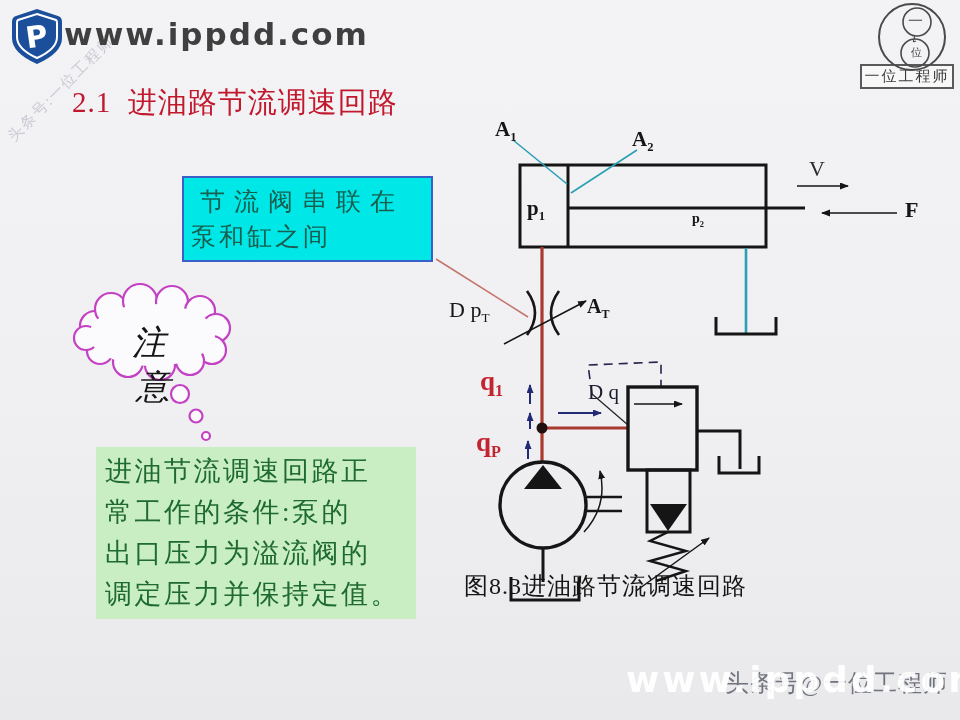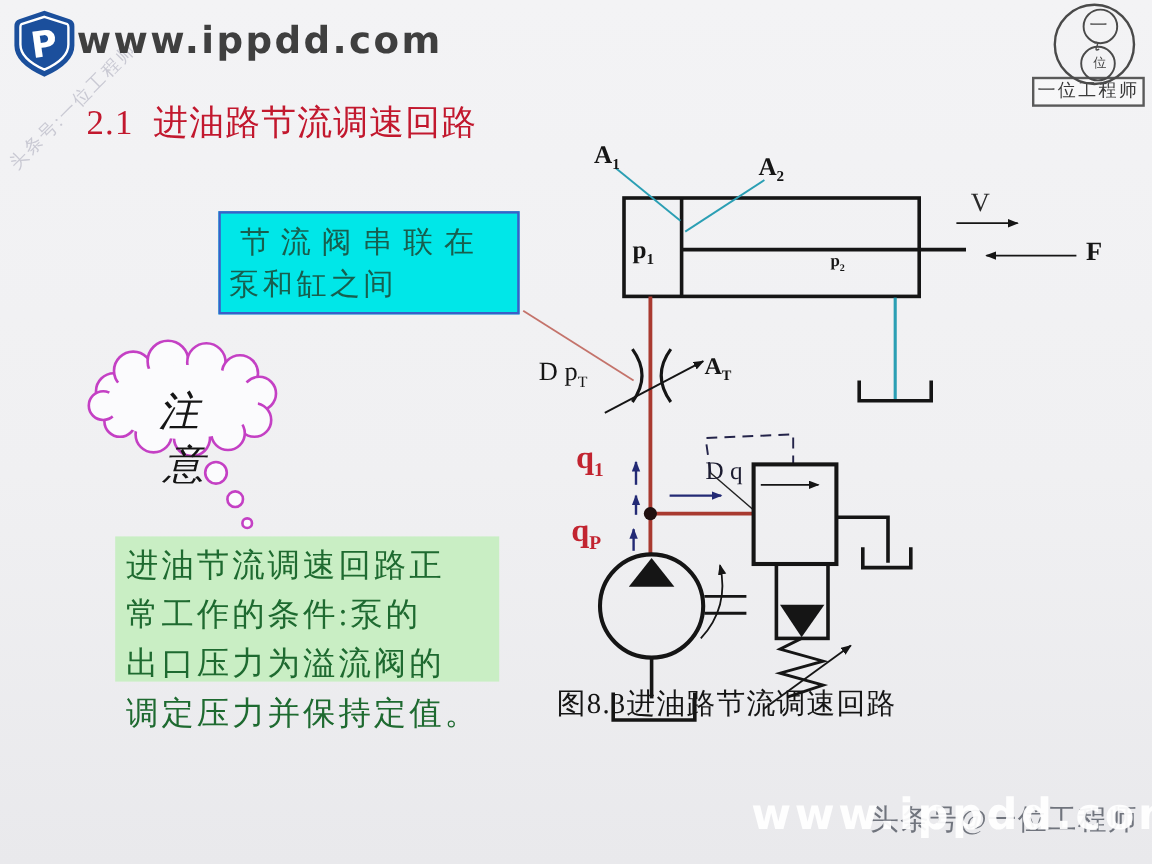--- a/index.html
+++ b/index.html
@@ -23,21 +23,21 @@
   
   .seal-label{left:860px;top:64px;width:90px;height:21px;border:2px solid #5a5a5a;
     font-size:15px;color:#3a3a3a;text-align:center;line-height:21px;letter-spacing:2px;background:rgba(255,255,255,.4);}
   .seal-char-top{left:908px;top:12px;font-size:15px;color:#444;}
   .seal-char-bot{left:911px;top:45px;font-size:11px;color:#444;}
   
   .cyan-box{left:182px;top:176px;width:247px;height:82px;background:#00e7e8;
     border:2px solid #3a5fc8;color:#175f4e;font-size:25px;z-index:3;}
   .cyan-l1{margin:7px 0 2px 16px;letter-spacing:9px;}
   .cyan-l2{margin-left:7px;letter-spacing:3px;}
-  .green-box{left:96px;top:447px;width:320px;height:121px;background:#c9eec4;
+  .green-box{left:96px;top:447px;width:320px;height:172px;background:#c9eec4;
     color:#1e6a30;font-size:27px;z-index:3;padding:4px 0 0 9px;box-sizing:border-box;}
   .green-line{line-height:41px;letter-spacing:2.5px;white-space:nowrap;}
   .cloud-char{font-size:34px;font-style:italic;color:#151515;z-index:4;}
   
   .lbl{position:absolute;color:#151515;white-space:nowrap;z-index:5;}
   .lbl sub{font-size:0.6em;}
   .b{font-weight:bold;}
   .red{color:#c22430;}
   .navy{color:#1c1c30;}
   .caption{left:464px;top:570px;font-size:24px;color:#151515;letter-spacing:1px;z-index:5;}

